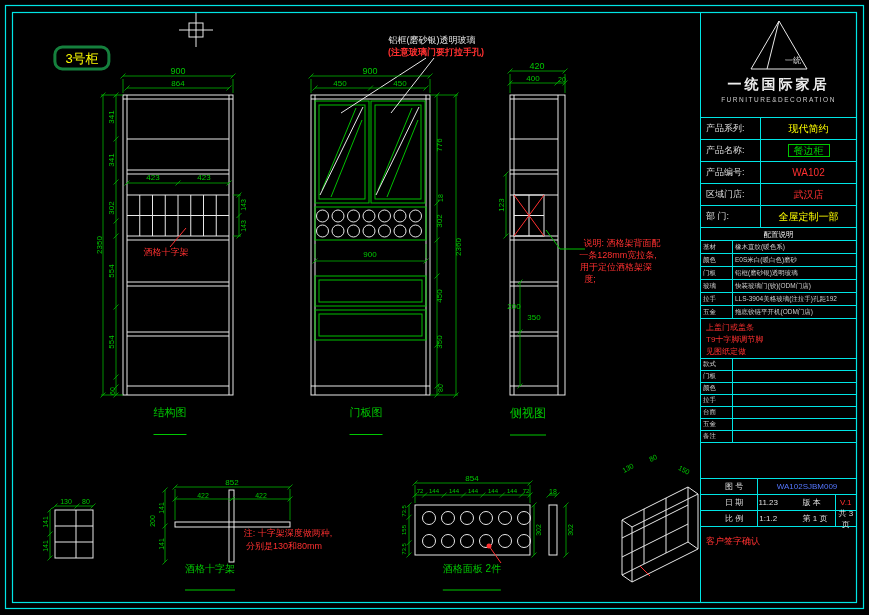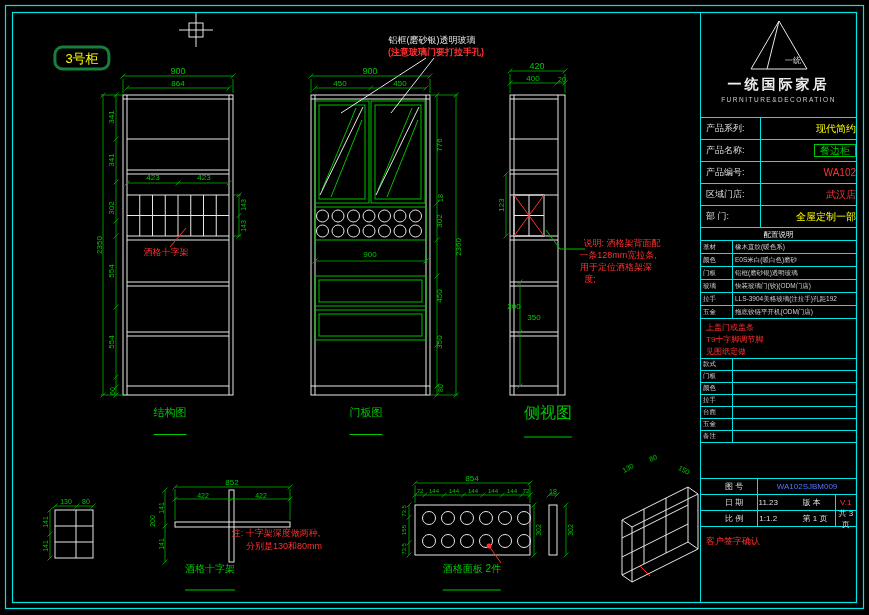--- a/index.html
+++ b/index.html
@@ -18,21 +18,21 @@
   .lbl.box{border:3px solid #15803d;border-radius:9px;padding:3px 9px;}
   
   .titleblock{position:absolute;left:700px;top:13px;width:156px;height:589px;
               border-left:1px solid #00E5E5;color:#DDD;box-sizing:border-box;}
   .tb-logo{height:105px;border-bottom:1px solid #00E5E5;text-align:center;padding-top:2px;box-sizing:border-box;}
   .brand{font-size:14px;letter-spacing:3px;color:#EEE;font-weight:bold;margin-top:1px;}
   .brand-en{font-size:6.5px;letter-spacing:1.5px;color:#CCC;margin-top:2px;}
   .prow{display:flex;height:22px;border-bottom:1px solid #00E5E5;align-items:center;box-sizing:border-box;}
   .plabel{width:60px;padding-left:5px;font-size:9px;border-right:1px solid #00E5E5;height:100%;
           display:flex;align-items:center;box-sizing:border-box;color:#DDD;}
-  .pval{flex:1;text-align:right;font-size:10px;}
+  .pval{flex:1;text-align:center;font-size:10px;}
   .spec-head{height:13px;border-bottom:1px solid #00E5E5;font-size:7.5px;text-align:center;
              color:#EEE;line-height:13px;box-sizing:border-box;}
   .srow{display:flex;height:13px;border-bottom:1px solid #00E5E5;box-sizing:border-box;}
   .sk{width:32px;border-right:1px solid #00E5E5;font-size:6.5px;color:#CFCFCF;padding:2px 0 0 2px;box-sizing:border-box;}
   .sv{flex:1;font-size:6.5px;color:#CFCFCF;padding:2px 0 0 2px;white-space:nowrap;overflow:hidden;}
   .rednotes{height:40px;border-bottom:1px solid #00E5E5;padding:3px 5px;color:#FF3030;
             font-size:8px;line-height:1.5;box-sizing:border-box;}
   .mrow{display:flex;height:12px;border-bottom:1px solid #00E5E5;box-sizing:border-box;}
   .mk{width:32px;border-right:1px solid #00E5E5;font-size:6.5px;color:#CFCFCF;padding:1px 0 0 2px;box-sizing:border-box;}
   .mv{flex:1;}
@@ -386,36 +386,36 @@
       <div class="lbl" style="left: 440px; top: 296px; color: rgb(0, 200, 0); font-size: 8px; transform: translate(-50%, -50%) rotate(-90deg);">450</div>
       <div class="lbl" style="left: 440px; top: 342px; color: rgb(0, 200, 0); font-size: 8px; transform: translate(-50%, -50%) rotate(-90deg);">350</div>
       <div class="lbl" style="left: 440px; top: 388px; color: rgb(0, 200, 0); font-size: 7px; transform: translate(-50%, -50%) rotate(-90deg);">80</div>
       <div class="lbl u" style="left: 366px; top: 421px; color: rgb(0, 200, 0); font-size: 11px;">门板图</div>
       <div class="lbl" style="left: 537px; top: 66px; color: rgb(0, 200, 0); font-size: 9px;">420</div>
       <div class="lbl" style="left: 533px; top: 79px; color: rgb(0, 200, 0); font-size: 8px;">400</div>
       <div class="lbl" style="left: 562px; top: 79px; color: rgb(0, 200, 0); font-size: 7px;">20</div>
       <div class="lbl" style="left: 502px; top: 205px; color: rgb(0, 200, 0); font-size: 8px; transform: translate(-50%, -50%) rotate(-90deg);">123</div>
       <div class="lbl" style="left: 514px; top: 307px; color: rgb(0, 200, 0); font-size: 8px;">200</div>
       <div class="lbl" style="left: 534px; top: 318px; color: rgb(0, 200, 0); font-size: 8px;">350</div>
-      <div class="lbl u" style="left: 548px; top: 421px; color: rgb(0, 200, 0); font-size: 16px;">侧视图</div>
+      <div class="lbl u" style="left: 528px; top: 421px; color: rgb(0, 200, 0); font-size: 12px;">侧视图</div>
       <div class="lbl" style="left: 622px; top: 243px; color: rgb(255, 48, 48); font-size: 9px;">说明: 酒格架背面配</div>
       <div class="lbl" style="left: 618px; top: 255px; color: rgb(255, 48, 48); font-size: 9px;">一条128mm宽拉条,</div>
       <div class="lbl" style="left: 616px; top: 267px; color: rgb(255, 48, 48); font-size: 9px;">用于定位酒格架深</div>
       <div class="lbl" style="left: 590px; top: 279px; color: rgb(255, 48, 48); font-size: 9px;">度;</div>
       <div class="lbl" style="left: 66px; top: 501px; color: rgb(0, 200, 0); font-size: 7px;">130</div>
       <div class="lbl" style="left: 86px; top: 501px; color: rgb(0, 200, 0); font-size: 7px;">80</div>
       <div class="lbl" style="left: 45px; top: 522px; color: rgb(0, 200, 0); font-size: 7px; transform: translate(-50%, -50%) rotate(-90deg);">141</div>
       <div class="lbl" style="left: 45px; top: 546px; color: rgb(0, 200, 0); font-size: 7px; transform: translate(-50%, -50%) rotate(-90deg);">141</div>
       <div class="lbl" style="left: 232px; top: 483px; color: rgb(0, 200, 0); font-size: 8px;">852</div>
       <div class="lbl" style="left: 203px; top: 495px; color: rgb(0, 200, 0); font-size: 7px;">422</div>
       <div class="lbl" style="left: 261px; top: 495px; color: rgb(0, 200, 0); font-size: 7px;">422</div>
       <div class="lbl" style="left: 152px; top: 521px; color: rgb(0, 200, 0); font-size: 7px; transform: translate(-50%, -50%) rotate(-90deg);">200</div>
       <div class="lbl" style="left: 161px; top: 508px; color: rgb(0, 200, 0); font-size: 7px; transform: translate(-50%, -50%) rotate(-90deg);">141</div>
       <div class="lbl" style="left: 161px; top: 544px; color: rgb(0, 200, 0); font-size: 7px; transform: translate(-50%, -50%) rotate(-90deg);">141</div>
-      <div class="lbl" style="left: 276px; top: 533px; color: rgb(255, 48, 48); font-size: 9px;">注: 十字架深度做两种,</div>
+      <div class="lbl" style="left: 288px; top: 533px; color: rgb(255, 48, 48); font-size: 9px;">注: 十字架深度做两种,</div>
       <div class="lbl" style="left: 284px; top: 546px; color: rgb(255, 48, 48); font-size: 9px;">分别是130和80mm</div>
       <div class="lbl u" style="left: 210px; top: 577px; color: rgb(0, 200, 0); font-size: 10px;">酒格十字架</div>
       <div class="lbl" style="left: 472px; top: 479px; color: rgb(0, 200, 0); font-size: 8px;">854</div>
       <div class="lbl" style="left: 420px; top: 491px; color: rgb(0, 200, 0); font-size: 6px;">72</div>
       <div class="lbl" style="left: 434px; top: 491px; color: rgb(0, 200, 0); font-size: 6px;">144</div>
       <div class="lbl" style="left: 454px; top: 491px; color: rgb(0, 200, 0); font-size: 6px;">144</div>
       <div class="lbl" style="left: 473px; top: 491px; color: rgb(0, 200, 0); font-size: 6px;">144</div>
       <div class="lbl" style="left: 493px; top: 491px; color: rgb(0, 200, 0); font-size: 6px;">144</div>
       <div class="lbl" style="left: 512px; top: 491px; color: rgb(0, 200, 0); font-size: 6px;">144</div>
       <div class="lbl" style="left: 526px; top: 491px; color: rgb(0, 200, 0); font-size: 6px;">72</div>

